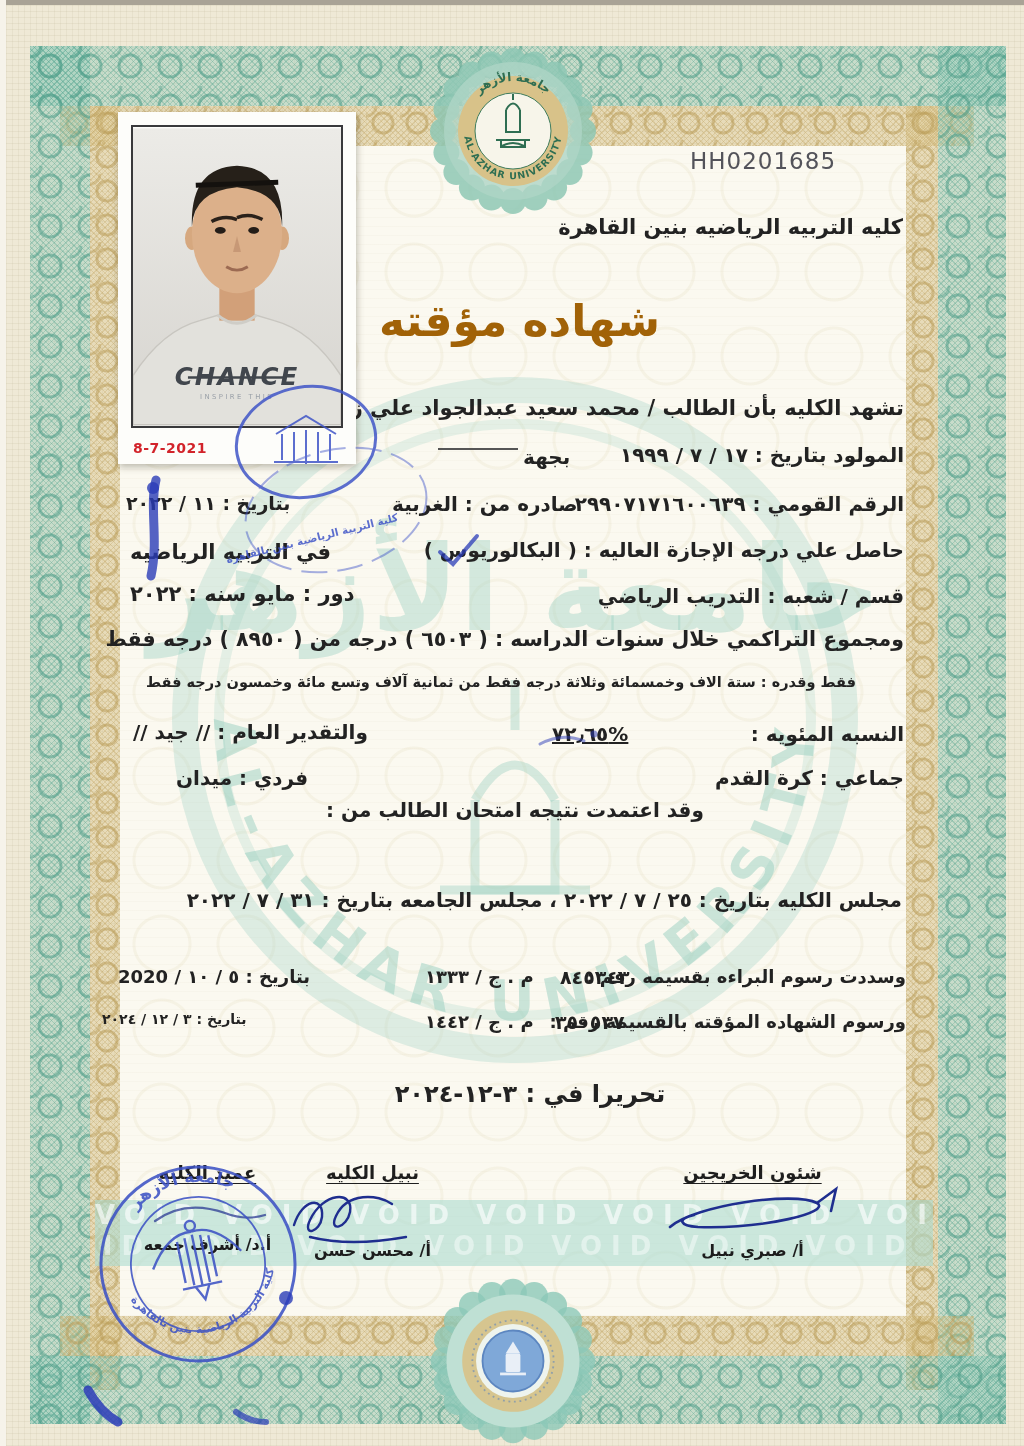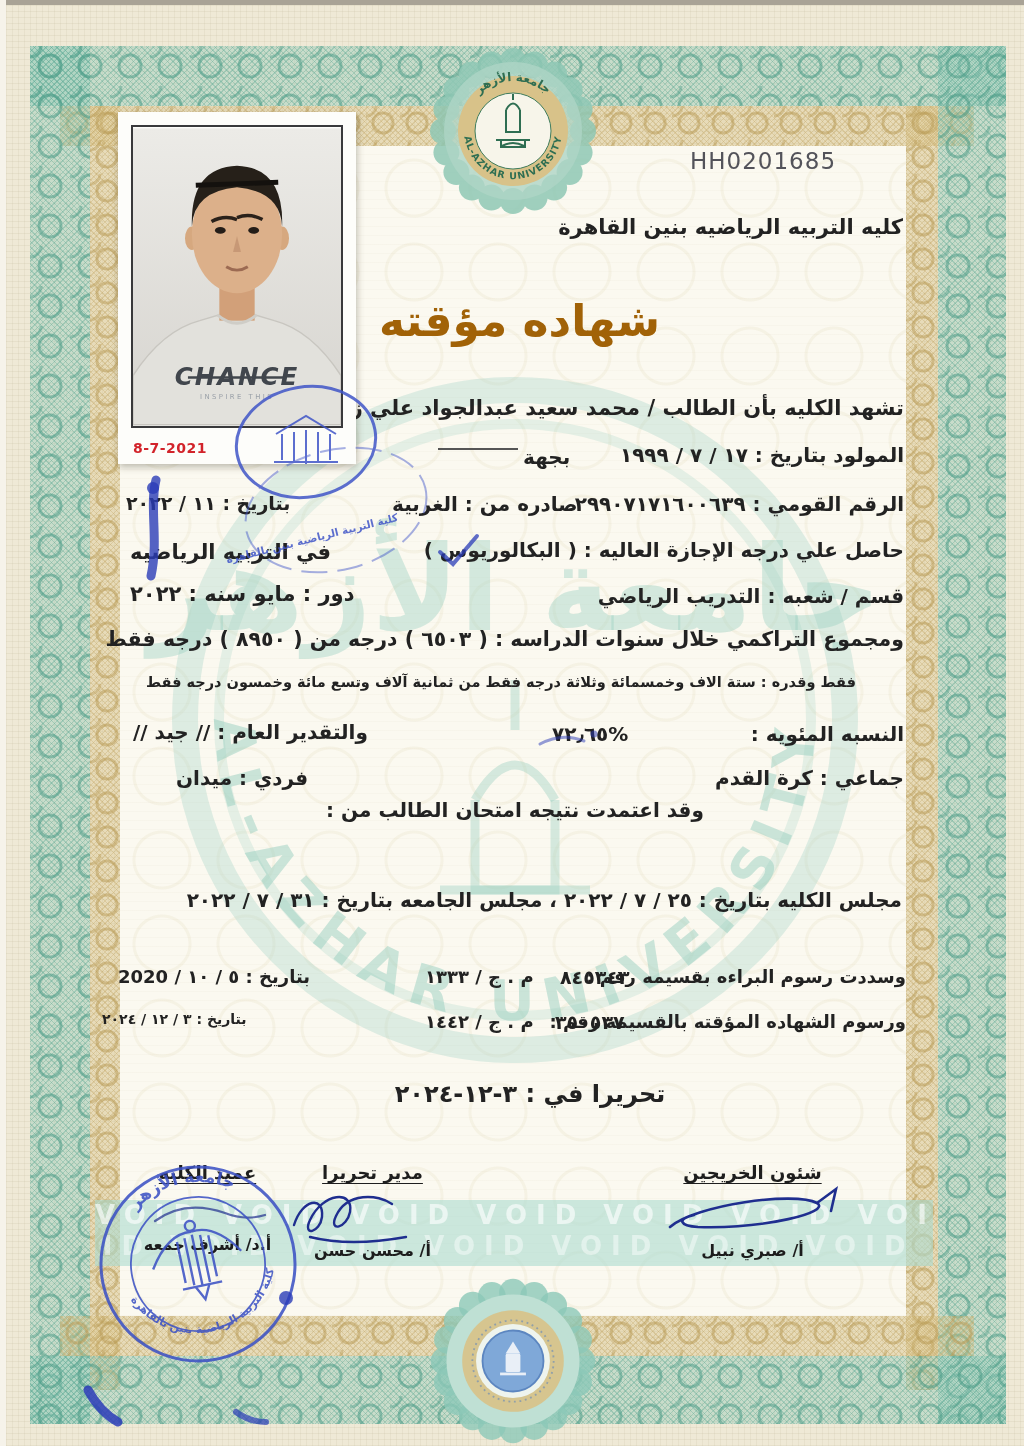--- a/index.html
+++ b/index.html
@@ -31,21 +31,21 @@
     background-size:34px 34px,34px 34px,auto,auto;}
 
   .inner{position:absolute;left:120px;top:146px;width:786px;height:1170px;background:#fbf9f0;
     background-image:
       radial-gradient(circle at 50% 50%, rgba(0,0,0,0) 26px, rgba(198,178,118,.10) 27px, rgba(198,178,118,.10) 29px, rgba(0,0,0,0) 30px),
       repeating-linear-gradient(0deg, rgba(190,180,150,.06) 0 1px, rgba(0,0,0,0) 1px 9px);
     background-size:84px 84px,auto;}
 
   .ar{position:absolute;direction:rtl;white-space:nowrap;color:#222;
       font-family:"DejaVu Sans",sans-serif;font-weight:bold;}
-  .ltr{direction:ltr;}
+  .ltr{direction:ltr;text-decoration:underline;}
   .serial{position:absolute;left:690px;top:148px;font:500 23px "DejaVu Sans",sans-serif;
           color:#53535a;letter-spacing:1px;}
   .title{font-size:44px;color:#a16207;}
   .heading{font-size:20px;text-align:center;}
   .small{font-size:14.5px;}
   .dotline{position:absolute;border-bottom:2px solid #555;}
 
   .void-band{position:absolute;left:95px;top:1200px;width:838px;height:66px;
     background:rgba(173,219,208,.62);overflow:hidden;z-index:3;}
   .void-band div{font:bold 26px "DejaVu Sans",sans-serif;color:rgba(255,255,255,.62);
@@ -205,21 +205,21 @@
       <g stroke="#1f2e8f" stroke-width="2.6" fill="none" stroke-linecap="round">
         <path d="M10,42 C35,20 135,6 157,18 C172,27 105,44 38,42 C20,41 16,34 34,30"></path>
         <path d="M157,18 L176,4 L171,26"></path>
       </g>
     </svg>
     <div class="sig-name">أ/ صبري نبيل</div>
   </div>
 
 
   <div class="sig-col" style="left:275px;">
-    <div class="sig-title">مدير تحريرا</div>
+    <div class="sig-title">نبيل الكليه</div>
     <svg class="sig-svg" width="185" height="64" viewBox="0 0 185 64">
       <g stroke="#1f2e8f" stroke-width="2.4" fill="none" stroke-linecap="round">
         <path d="M14,40 c8,-26 30,-30 28,-8 c-2,16 -20,20 -12,3 c13,-28 44,-30 40,-8 c-3,16 -22,21 -14,4 c11,-24 42,-22 56,-12"></path>
         <path d="M30,52 q40,10 96,0"></path>
       </g>
     </svg>
     <div class="sig-name">أ/ محسن حسن</div>
   </div>
 
   <div class="sig-col" style="left:110px;">

